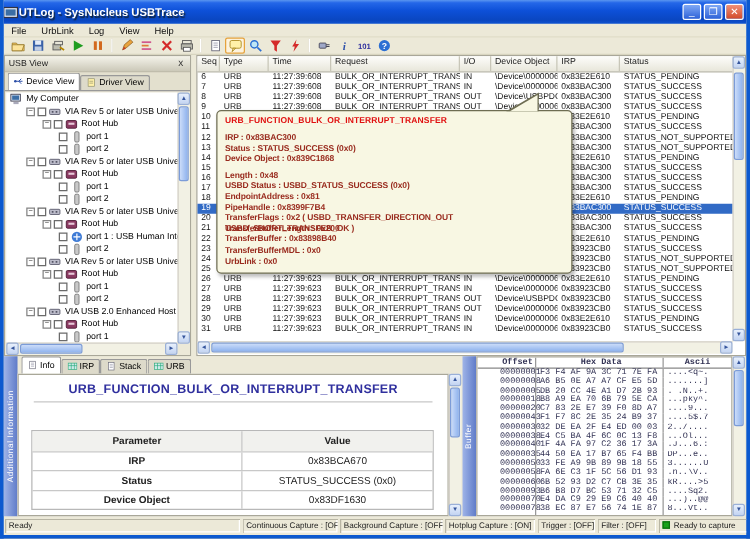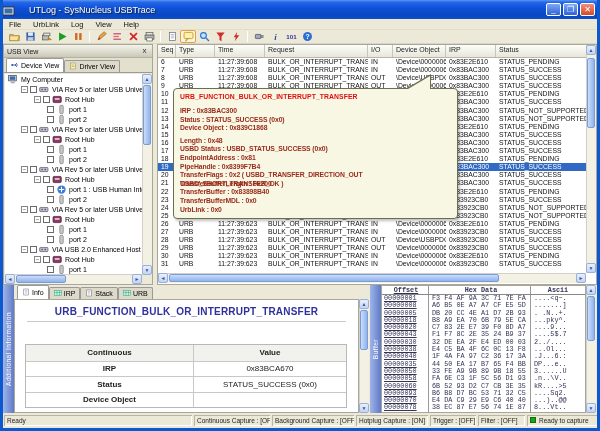--- a/index.html
+++ b/index.html
@@ -2,21 +2,21 @@
 <html><head>
 <meta charset="utf-8">
 <style>
   html,body{margin:0;padding:0;background:#9a9a9a;font-family:"Liberation Sans",sans-serif;}
   *{box-sizing:border-box;}
   .win{position:relative;width:600px;height:431px;background:#ECE9D8;border:3px solid #0C59CF;border-top:0;overflow:hidden;}
   
   .titlebar{position:absolute;left:-3px;top:0;width:600px;height:19px;
     background:linear-gradient(180deg,#5A96F0 0%,#2467E8 12%,#0D50D8 45%,#0A46C0 85%,#0F53D0 100%);
     border-radius:4px 4px 0 0;display:flex;align-items:center;padding:0 3px;color:#fff;}
-  .apptitle{font-size:9px;font-weight:normal;text-shadow:1px 1px 1px #123;margin-left:14px;flex:1;white-space:nowrap;}
+  .apptitle{font-size:9px;font-weight:bold;text-shadow:1px 1px 1px #123;margin-left:0;flex:1;white-space:nowrap;}
   .appicon{width:12px;height:12px;display:inline-block;}
   .winbtns{display:flex;gap:2px;margin-right:2px;}
   .wbtn{width:15px;height:13px;border-radius:2px;border:1px solid #fff;display:flex;align-items:center;justify-content:center;
     font-size:8px;line-height:8px;color:#fff;background:linear-gradient(180deg,#7FA8F5,#2E62D8);}
   .wbtn.close{background:linear-gradient(180deg,#F09078,#D24A2A);}
   
   .menubar{position:absolute;left:0;top:19px;width:594px;height:11px;display:flex;align-items:center;font-size:7.5px;color:#111;border-bottom:1px solid #E0DDC8;}
   .mitem{padding:0 6px;}
   .toolbar{position:absolute;left:0;top:30px;width:594px;height:14px;display:flex;align-items:center;padding-left:3px;border-bottom:1px solid #D8D5C0;}
   .tbtn{width:16px;height:13px;display:flex;align-items:center;justify-content:center;border:1px solid transparent;border-radius:2px;}
@@ -77,21 +77,21 @@
   .prow:first-child{border-top:none;background:#F1F1EE;font-weight:bold;}
   .pcell{flex:none;display:flex;align-items:center;justify-content:center;font-size:8px;color:#222;overflow:hidden;}
   .pcell.k{width:168px;border-right:1px solid #C8C8C8;font-weight:bold;}
   .pcell.v{width:152px;}
   .hexdock{position:absolute;left:367px;top:0;width:227px;height:128px;background:#ECE9D8;}
   .hexcontent{position:absolute;left:11px;top:0;width:205px;height:128px;background:#fff;border:1px solid #A9A799;overflow:hidden;
     font-family:"Liberation Mono","DejaVu Sans Mono",monospace;font-size:6.8px;color:#333355;}
   .hexhead{display:flex;height:9px;border-bottom:1px solid #888;font-weight:bold;}
   .hexhead div{text-align:center;}
   .hxrow{display:flex;height:7.3px;line-height:7.2px;white-space:pre;}
-  .hxo{width:46px;padding-left:2px;flex:none;text-decoration:underline;}
+  .hxo{width:46px;padding-left:18px;flex:none;}
   .hxd{width:102px;border-left:1px solid #999;padding-left:3px;flex:none;}
   .hxa{width:52px;border-left:1px solid #999;padding-left:3px;flex:none;overflow:hidden;}
   
   .statusbar{position:absolute;left:0;top:413px;width:594px;height:15px;display:flex;gap:2px;align-items:center;padding:1px 1px 2px 1px;}
   .sseg{height:11px;font-size:6.5px;color:#222;display:flex;align-items:center;padding:0 3px;flex:none;overflow:hidden;
     box-shadow:inset 1px 1px 0 #b8b5a4, inset -1px -1px 0 #ffffff;white-space:nowrap;}
   .gdot{width:6px;height:6px;background:#19A319;border:1px solid #0d700d;display:inline-block;margin-right:3px;}
 </style>
 </head>
 <body>
@@ -780,33 +780,34 @@
                 <path d="M1 7h14M6 3v10M11 3v10" stroke="#2A7"></path>
               </svg></span>
             <span>URB</span>
           </div>
         </div>
       <div class="icontent">
         <div class="ititle">URB_FUNCTION_BULK_OR_INTERRUPT_TRANSFER</div>
         <div class="ihr"></div>
         <div class="ptable" id="ptable">
             <div class="prow">
-              <div class="pcell k">Continuous</div>
+              <div class="pcell k">Parameter</div>
               <div class="pcell v">Value</div>
             </div>
             <div class="prow">
               <div class="pcell k">IRP</div>
               <div class="pcell v">0x83BCA670</div>
             </div>
             <div class="prow">
               <div class="pcell k">Status</div>
               <div class="pcell v">STATUS_SUCCESS (0x0)</div>
             </div>
             <div class="prow">
               <div class="pcell k">Device Object</div>
+              <div class="pcell v">0x83DF1630</div>
             </div>
           </div>
       </div>
       <div id="info-vs"></div>
     <div class="vscroll" style="left: 356px; top: 14px; height: 114px;">
           <div class="sarrow" style="left: -1px; top: 0px;">▲</div>
           <div class="sarrow" style="left: -1px; top: 104px;">▼</div>
           <div class="sthumb" style="left: 0px; width: 8px; top: 11px; height: 40px;"></div>
         </div>
       </div>

